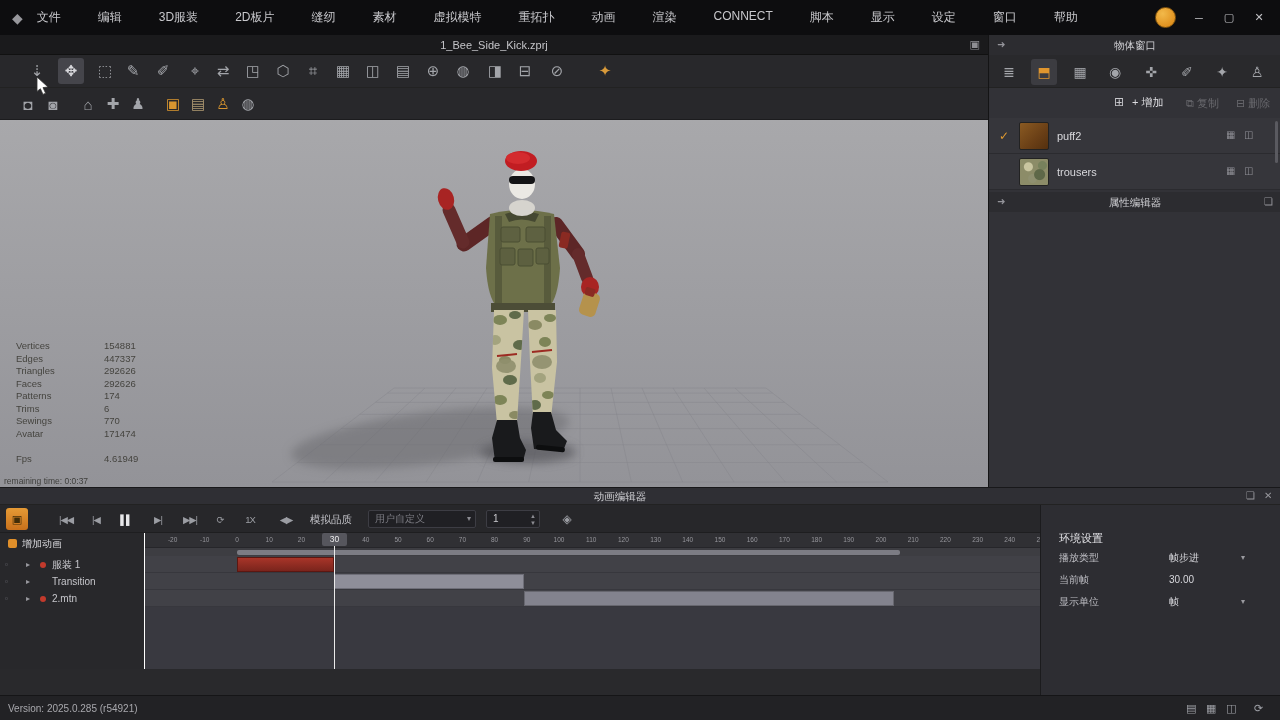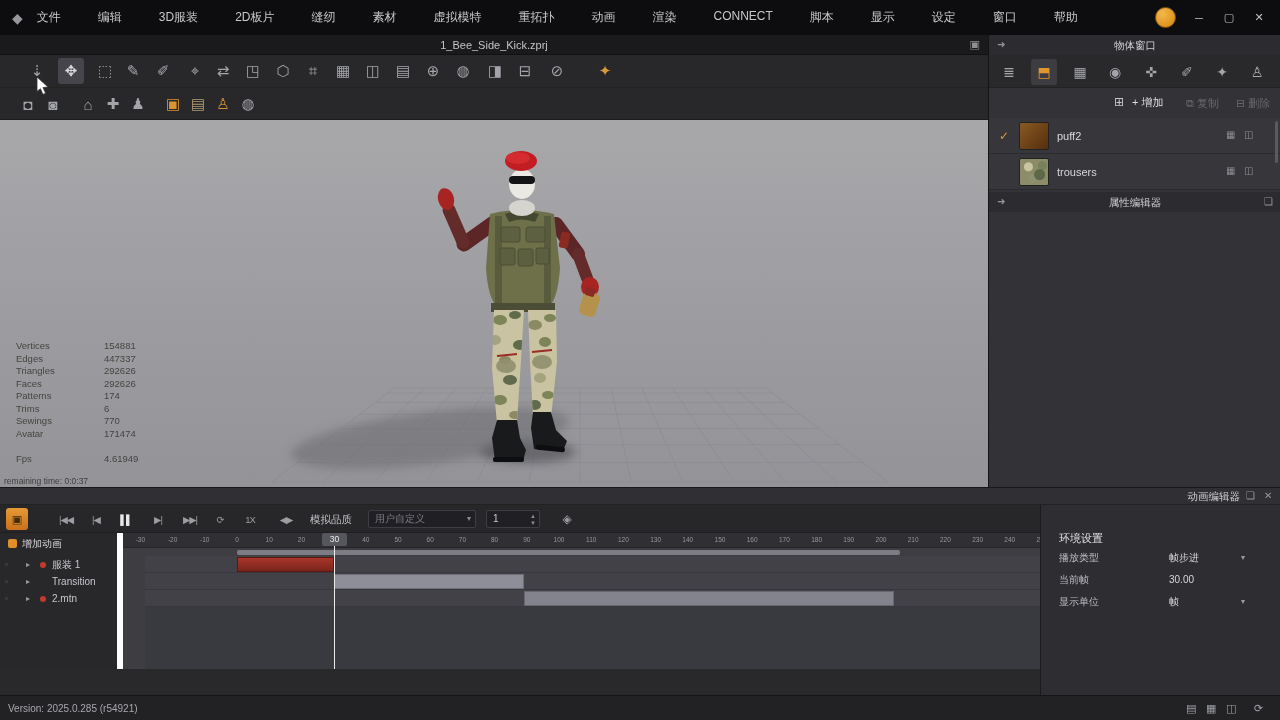--- a/index.html
+++ b/index.html
@@ -48,21 +48,21 @@
 .obj-thumb{position:absolute;left:30px;top:4px;width:30px;height:28px;border:1px solid #222;border-radius:2px}
 .thumb0{background:linear-gradient(135deg,#8a5a22,#6a3f16 60%,#54300f)}
 .thumb1{background:radial-gradient(circle at 30% 30%,#c9c5a0 0 4px,transparent 5px),radial-gradient(circle at 70% 60%,#5e6848 0 5px,transparent 6px),radial-gradient(circle at 45% 75%,#8f9070 0 4px,transparent 5px),radial-gradient(circle at 80% 25%,#77815c 0 4px,transparent 5px),#8c8c68}
 .obj-name{position:absolute;left:68px;top:0;line-height:36px;font-size:11px;color:#d8d8dc}
 .obj-mini{position:absolute;top:11px;color:#8e8e94;font-size:10px}
 .m1{left:237px}.m2{left:255px}
 #rpscroll{position:absolute;right:2px;top:86px;width:3px;height:42px;background:#5a5a60;border-radius:2px}
 
 #animpanel{position:absolute;left:0;top:487px;width:1280px;height:208px;background:#29292c;border-top:1px solid #18181a}
 #apheader{position:absolute;left:0;top:0;width:1280px;height:17px;background:#2f2f34;border-bottom:1px solid #222}
-#aptitle{position:absolute;left:0;top:0;width:1240px;text-align:right;font-size:10.5px;color:#cfcfd3;line-height:17px}
+#aptitle{position:absolute;left:0;top:0;width:1240px;text-align:center;font-size:10.5px;color:#cfcfd3;line-height:17px}
 .ap-hicon{position:absolute;top:2px;color:#97979c;font-size:10px}
 #apcontrols{position:absolute;left:0;top:17px;width:1040px;height:28px;background:#27272a;border-bottom:1px solid #1e1e20}
 #recbtn{position:absolute;left:6px;top:3px;width:22px;height:22px;background:linear-gradient(#e59a35,#c9711c);border-radius:3px;color:#402c08;font-size:11px;text-align:center;line-height:22px}
 .pb{position:absolute;top:3px;width:28px;height:22px;display:flex;align-items:center;justify-content:center;color:#9b9da3;font-size:9.5px;letter-spacing:-1px}
 .pb-act{color:#e8e8ea}
 #simlabel{position:absolute;left:310px;top:0;line-height:28px;font-size:10.5px;color:#c2c2c7}
 #simdrop{position:absolute;left:368px;top:5px;width:108px;height:18px;background:#202024;border:1px solid #3d3d44;border-radius:2px;font-size:10px;color:#7d7d84;line-height:16px;padding:0 14px 0 6px}
 #simdrop .caret{position:absolute;right:4px;top:0;font-size:8px;color:#8b8b92;line-height:16px}
 #simstep{position:absolute;left:486px;top:5px;width:54px;height:18px;background:#202024;border:1px solid #3d3d44;border-radius:2px;font-size:10px;color:#c8c8cd;line-height:16px;padding:0 14px 0 6px}
 .stepArrows{position:absolute;right:3px;top:2px;font-size:6px;color:#8b8b92;line-height:7px;text-align:center}
@@ -70,21 +70,21 @@
 #aptimeline{position:absolute;left:0;top:45px;width:1040px;height:136px;background:#3d3d42;overflow:hidden}
 #ruler{position:absolute;left:0;top:0;width:1040px;height:15px;background:#303034;border-bottom:1px solid #26262a;overflow:hidden}
 .tick{position:absolute;top:3px;font-size:6.5px;color:#96969c;transform:translateX(-50%)}
 #overview{position:absolute;left:237px;top:17px;width:663px;height:5px;background:#7c7c84;border-radius:2px}
 .trackrow{position:absolute;left:145px;width:895px;height:17px;background:#414147;border-bottom:1px solid #37373d}
 #trackslower{position:absolute;left:145px;top:74px;width:895px;height:62px;background:#393940}
 .clip{position:absolute;height:15px;z-index:2}
 .clip-red{background:linear-gradient(#a83529,#7a241c);border:1px solid #5c1711}
 .clip-gray{background:#8e8e99;border:1px solid #6e6e78}
 .clip-gray2{background:#83838e;border:1px solid #67676f}
-#tracknames{position:absolute;left:0;top:0;width:123px;height:136px;background:#28282b;border-right:6px solid #ffffff;z-index:4}
+#tracknames{position:absolute;left:0;top:0;width:145px;height:136px;background:#28282b;border-right:1px solid #ffffff;z-index:4}
 #addanim{position:absolute;left:8px;top:4px;font-size:10px;color:#d6d6da}
 #addanim .dot{display:inline-block;width:9px;height:9px;background:#e08f2a;border-radius:2px;margin-right:5px;vertical-align:-1px}
 .tname-row{position:absolute;left:0;width:145px;height:17px;line-height:17px;font-size:10px;color:#c6c6cb}
 .t-toggle{position:absolute;left:5px;color:#6e6e75;font-size:8px}
 .t-caret{position:absolute;left:26px;color:#9a9aa0;font-size:8px}
 .t-dot{position:absolute;left:40px;top:6px;width:6px;height:6px;border-radius:50%;background:#c23a2c}
 .t-label{position:absolute;left:52px}
 #playline{position:absolute;top:13px;width:1px;height:123px;background:#eaeaea;z-index:5}
 #playflag{position:absolute;top:0;width:25px;height:13px;background:#56565d;color:#eaeaec;font-size:8.5px;text-align:center;line-height:13px;border-radius:2px;z-index:6}
 #aprange{position:absolute;left:0;top:181px;width:1040px;height:27px;background:#27272a;border-top:1px solid #1e1e20}

